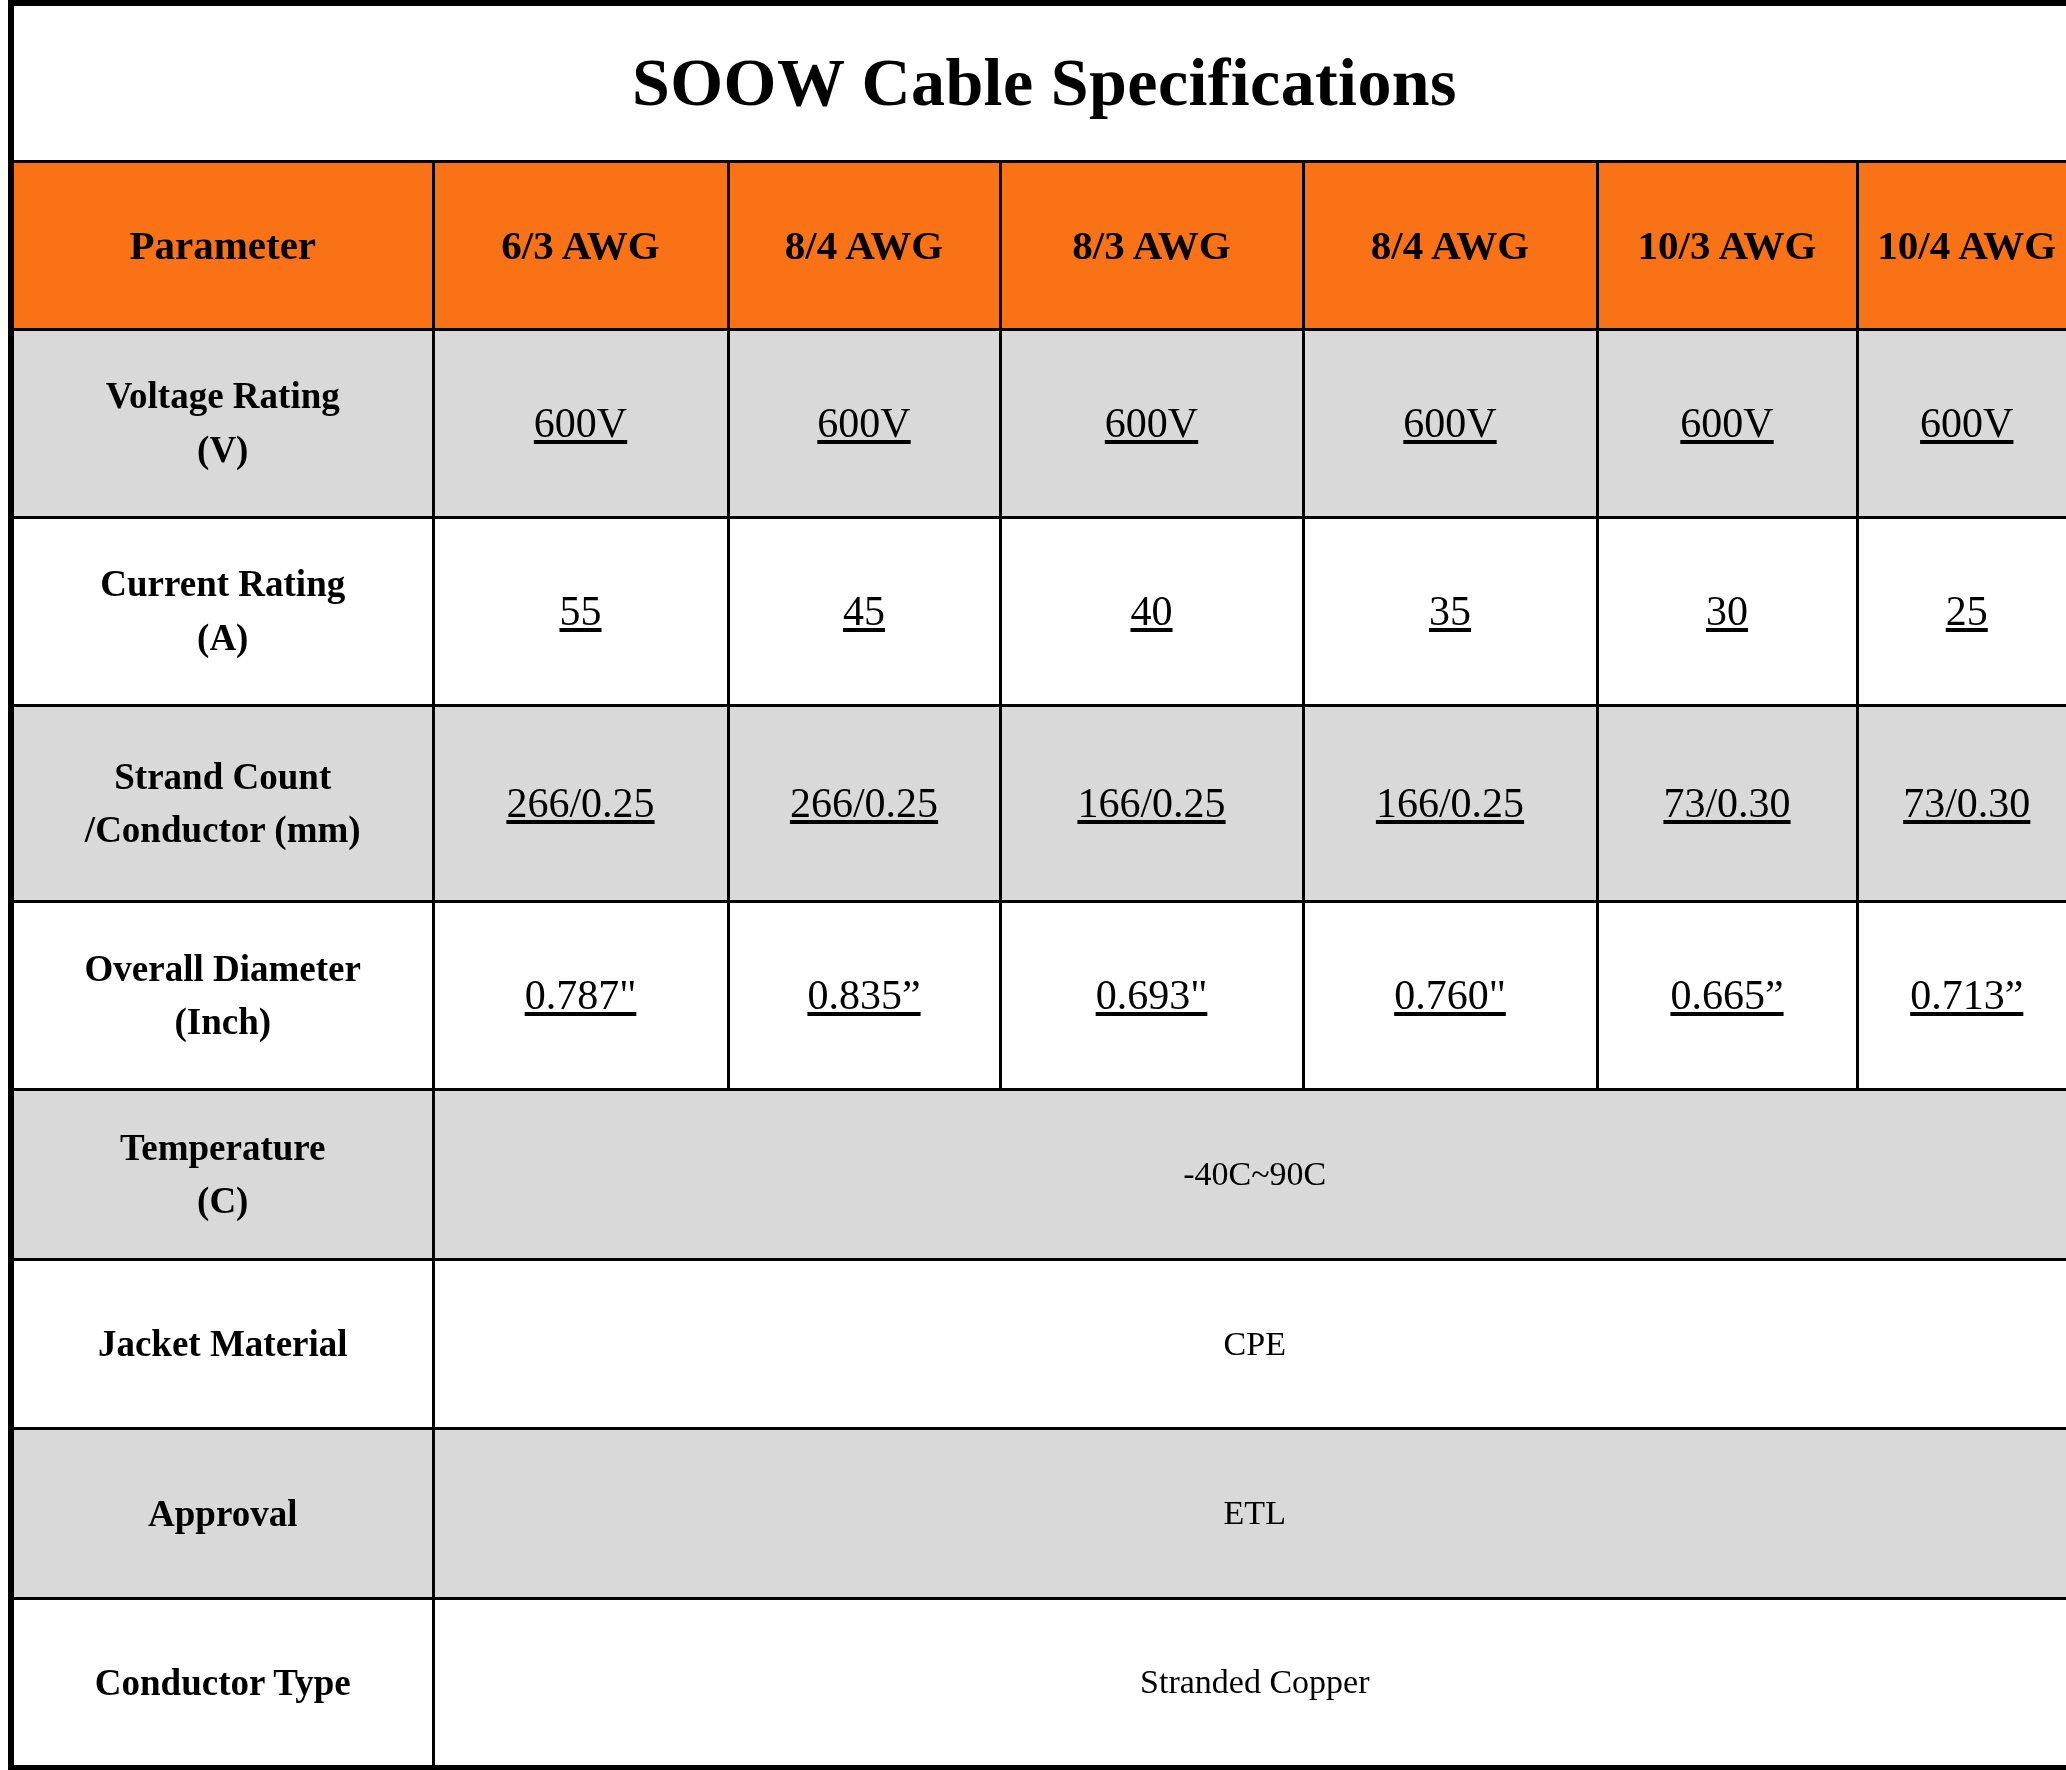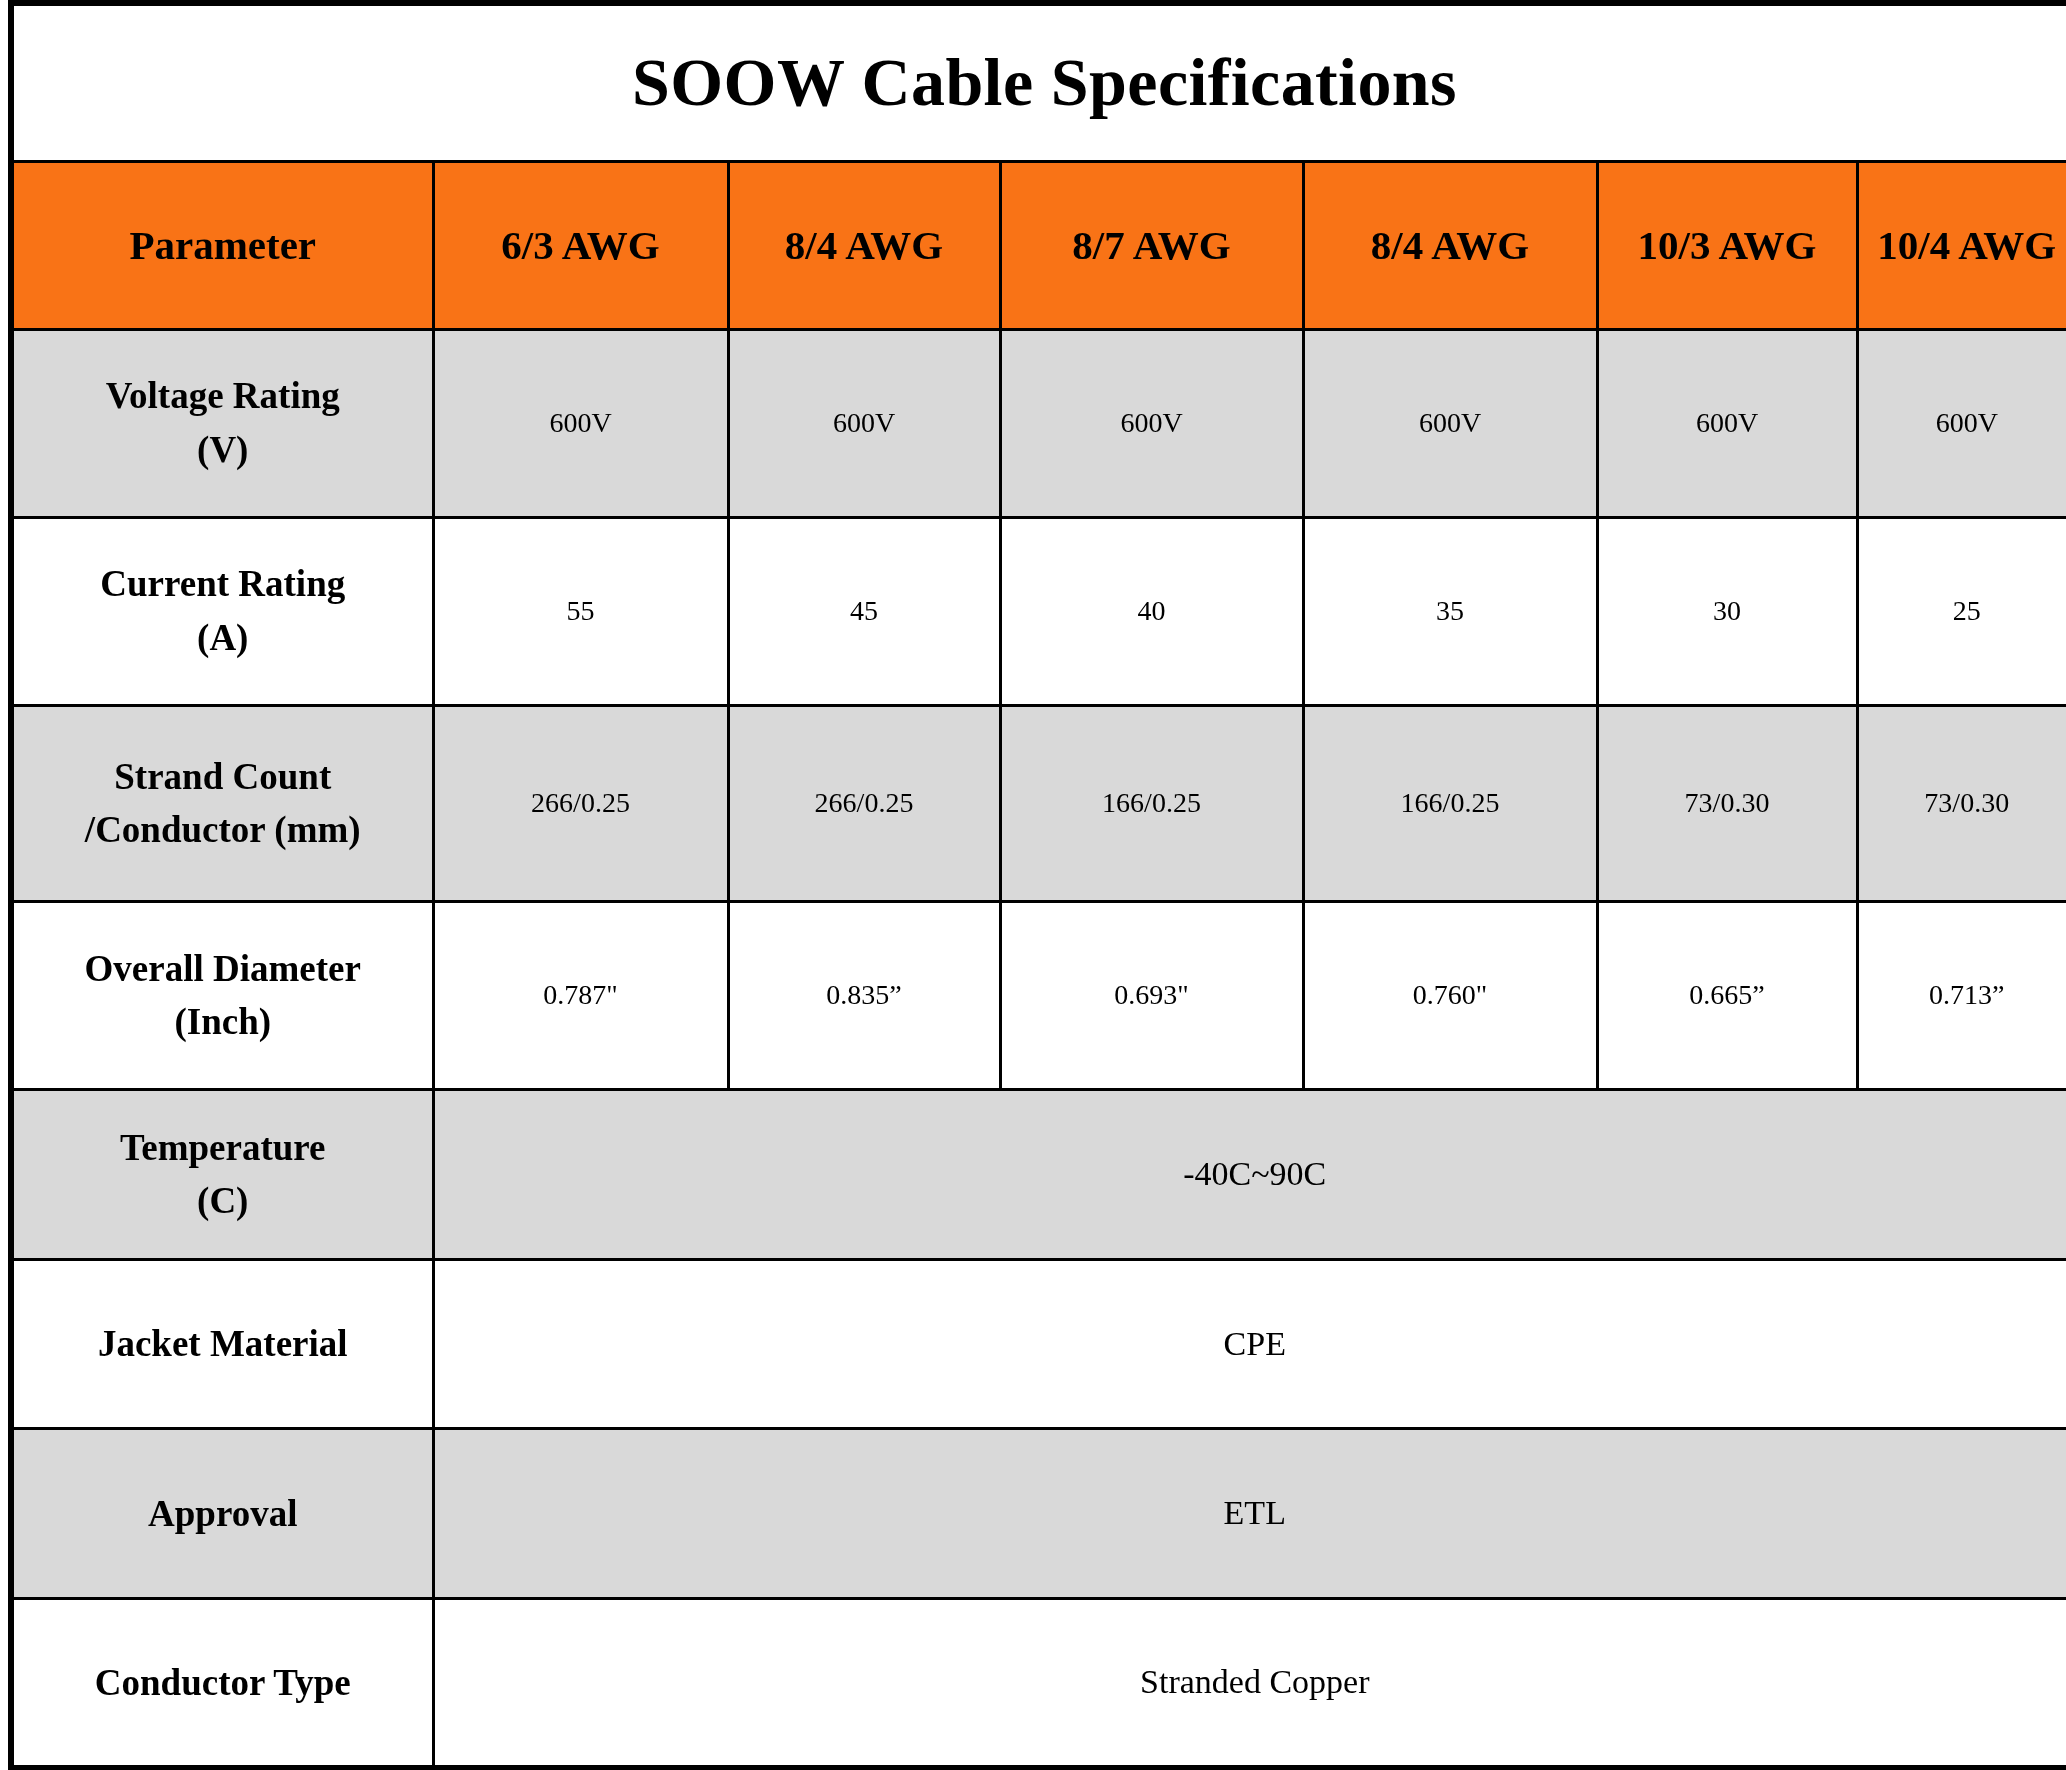--- a/index.html
+++ b/index.html
@@ -64,23 +64,24 @@
     line-height: 1.1;
   }
 
   
   .param-cell {
     font-size: 37px;
     font-weight: bold;
     line-height: 1.45;
   }
   .val-cell {
-    font-size: 28px;
+    font-size: 42px;
     font-weight: normal;
     line-height: 1.35;
+    text-decoration: underline;
   }
   .merged-cell {
     font-size: 34px;
     font-weight: normal;
   }
 
   .row-gray td { background: #D9D9D9; }
   .row-white td { background: #FFFFFF; }
 
   .r-tall { height: 192px; }
@@ -113,21 +114,21 @@
     <tbody>
 
       <tr>
         <td class="title-cell" colspan="7">SOOW Cable Specifications</td>
       </tr>
 
       <tr class="hdr-row">
         <th>Parameter</th>
         <th>6/3 AWG</th>
         <th>8/4 AWG</th>
-        <th>8/7 AWG</th>
+        <th>8/3 AWG</th>
         <th>8/4 AWG</th>
         <th>10/3 AWG</th>
         <th>10/4 AWG</th>
       </tr>
 
       <tr class="row-gray r-med">
         <td class="param-cell">
           <span>Voltage Rating</span><br>
           <span>(V)</span>
         </td>

